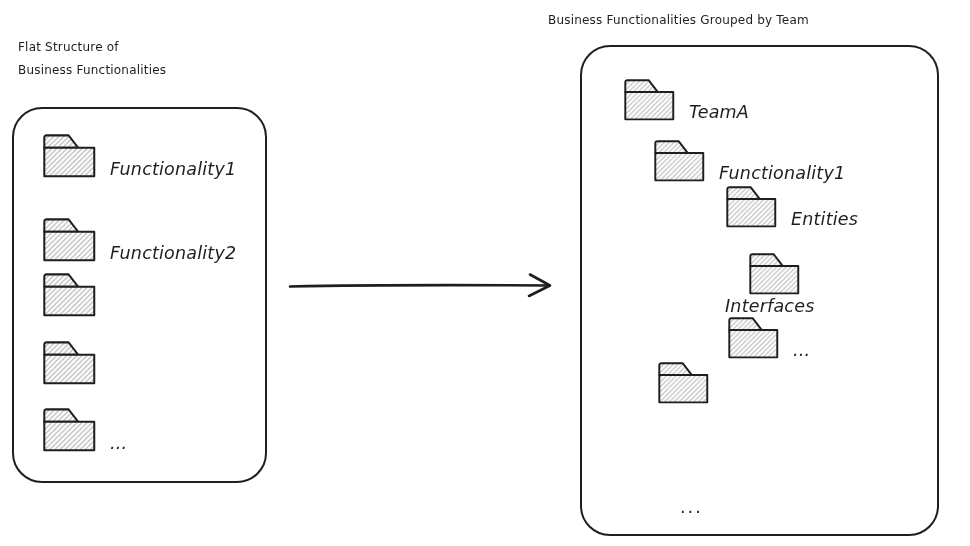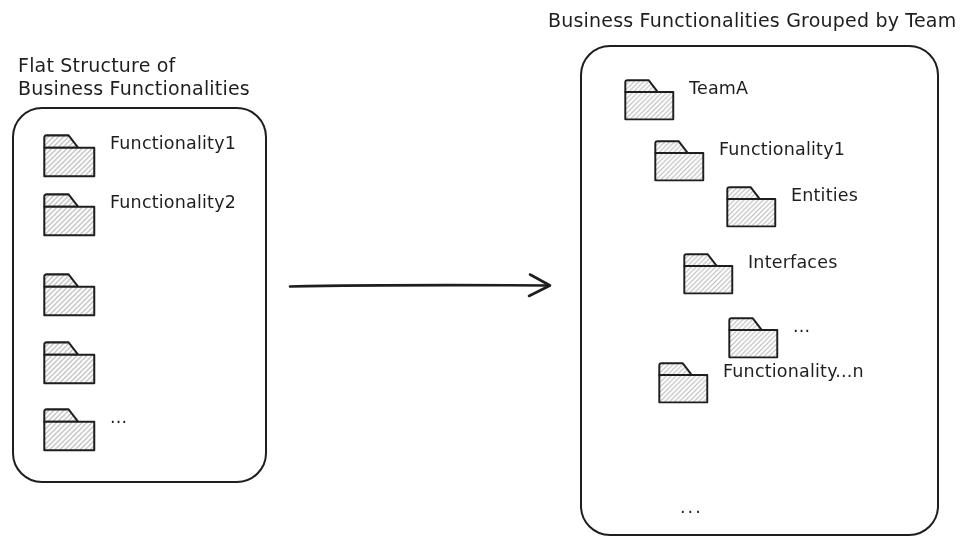--- a/index.html
+++ b/index.html
@@ -29,39 +29,39 @@
     height: 372px;
   }
   .panel-right {
     left: 580px;
     top: 45px;
     width: 355px;
     height: 487px;
   }
   .diagram-title {
     position: absolute;
-    font-size: 19px;
+    font-size: 12px;
     line-height: 23px;
     white-space: pre-line;
     letter-spacing: 0.2px;
   }
   .title-left {
     left: 18px;
     top: 36px;
-    margin-top: 18px;
   }
   .title-right {
     left: 548px;
     top: 9px;
     white-space: nowrap;
   }
   .row {
     position: absolute;
     display: flex;
-    align-items: flex-start;
+    align-items: flex-end;
+    font-style: italic;
   }
   .row .label {
     font-size: 17.5px;
     letter-spacing: 0.2px;
     white-space: nowrap;
   }
   .folder {
     display: block;
     margin-right: 13px;
     flex: 0 0 auto;
@@ -119,21 +119,21 @@
   <div class="panel panel-right"></div>
 
   <div class="row" style="left:42px; top:133px;">
     <svg class="folder" width="55" height="46" viewBox="0 0 60 50">
       <path d="M2.5 16 L2.5 5 Q2.5 2.5 5 2.5 L29 2.5 L39.5 16 Z" fill="url(#hatchPat)"></path>
       <path d="M2.5 16 L57 16 L57 47 L2.5 47 Z" fill="url(#hatchPat)"></path>
     </svg>
     <div class="label">Functionality1</div>
   </div>
 
-  <div class="row" style="left:42px; top:192px;">
+  <div class="row" style="left:42px; top:217px;">
     <svg class="folder" width="55" height="46" viewBox="0 0 60 50">
       <path d="M2.5 16 L2.5 5 Q2.5 2.5 5 2.5 L29 2.5 L39.5 16 Z" fill="url(#hatchPat)"></path>
       <path d="M2.5 16 L57 16 L57 47 L2.5 47 Z" fill="url(#hatchPat)"></path>
     </svg>
     <div class="label">Functionality2</div>
   </div>
 
   <div class="row" style="left:42px; top:272px;">
     <svg class="folder" width="55" height="46" viewBox="0 0 60 50">
       <path d="M2.5 16 L2.5 5 Q2.5 2.5 5 2.5 L29 2.5 L39.5 16 Z" fill="url(#hatchPat)"></path>
@@ -178,40 +178,39 @@
   </div>
 
   <div class="row" style="left:725px; top:185px;">
     <svg class="folder" width="53" height="44" viewBox="0 0 60 50">
       <path d="M2.5 16 L2.5 5 Q2.5 2.5 5 2.5 L29 2.5 L39.5 16 Z" fill="url(#hatchPat)"></path>
       <path d="M2.5 16 L57 16 L57 47 L2.5 47 Z" fill="url(#hatchPat)"></path>
     </svg>
     <div class="label">Entities</div>
   </div>
 
-  <div class="row" style="left:682px; top:252px;">
+  <div class="row" style="left:725px; top:252px;flex-direction:column;">
     <svg class="folder" width="53" height="44" viewBox="0 0 60 50">
       <path d="M2.5 16 L2.5 5 Q2.5 2.5 5 2.5 L29 2.5 L39.5 16 Z" fill="url(#hatchPat)"></path>
       <path d="M2.5 16 L57 16 L57 47 L2.5 47 Z" fill="url(#hatchPat)"></path>
     </svg>
     <div class="label">Interfaces</div>
   </div>
 
   <div class="row" style="left:727px; top:316px;">
     <svg class="folder" width="53" height="44" viewBox="0 0 60 50">
       <path d="M2.5 16 L2.5 5 Q2.5 2.5 5 2.5 L29 2.5 L39.5 16 Z" fill="url(#hatchPat)"></path>
       <path d="M2.5 16 L57 16 L57 47 L2.5 47 Z" fill="url(#hatchPat)"></path>
     </svg>
     <div class="label">...</div>
   </div>
 
   <div class="row" style="left:657px; top:361px;">
     <svg class="folder" width="53" height="44" viewBox="0 0 60 50">
       <path d="M2.5 16 L2.5 5 Q2.5 2.5 5 2.5 L29 2.5 L39.5 16 Z" fill="url(#hatchPat)"></path>
       <path d="M2.5 16 L57 16 L57 47 L2.5 47 Z" fill="url(#hatchPat)"></path>
     </svg>
-    <div class="label">Functionality...n</div>
   </div>
 
 
   <div class="dots-only" style="left:680px; top:497px;">...</div>
 
 </div>
 
 </body></html>

